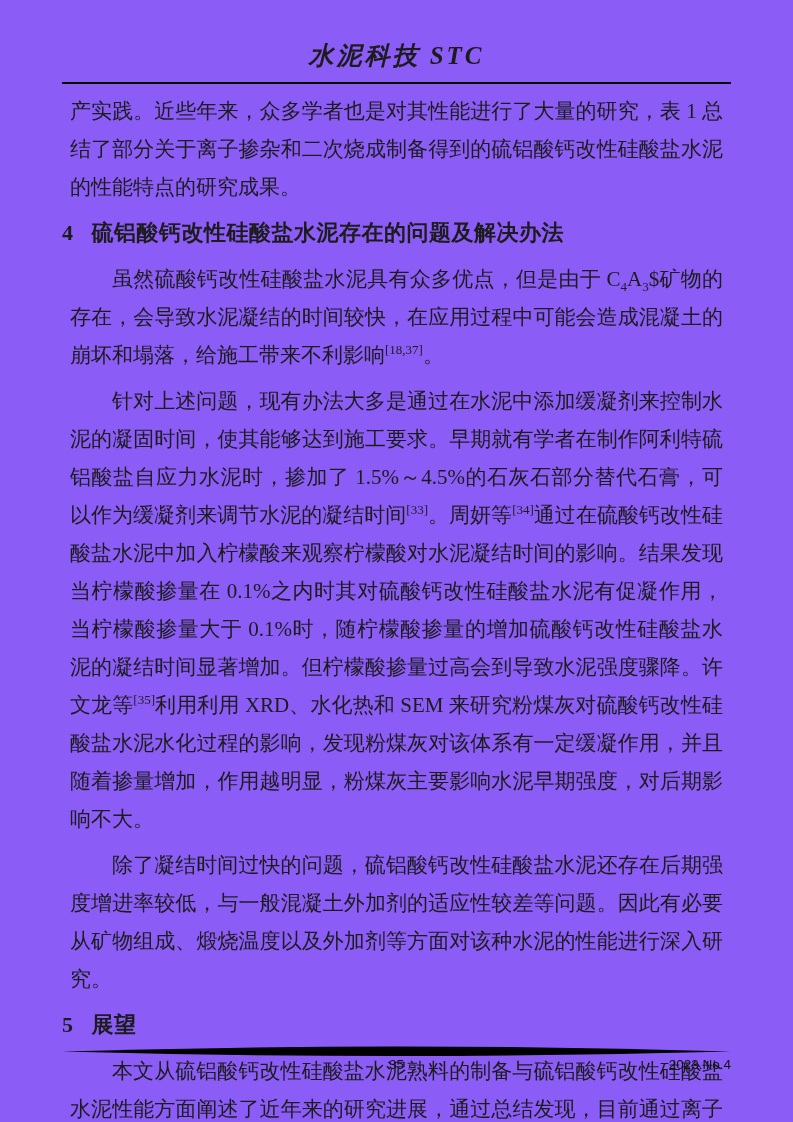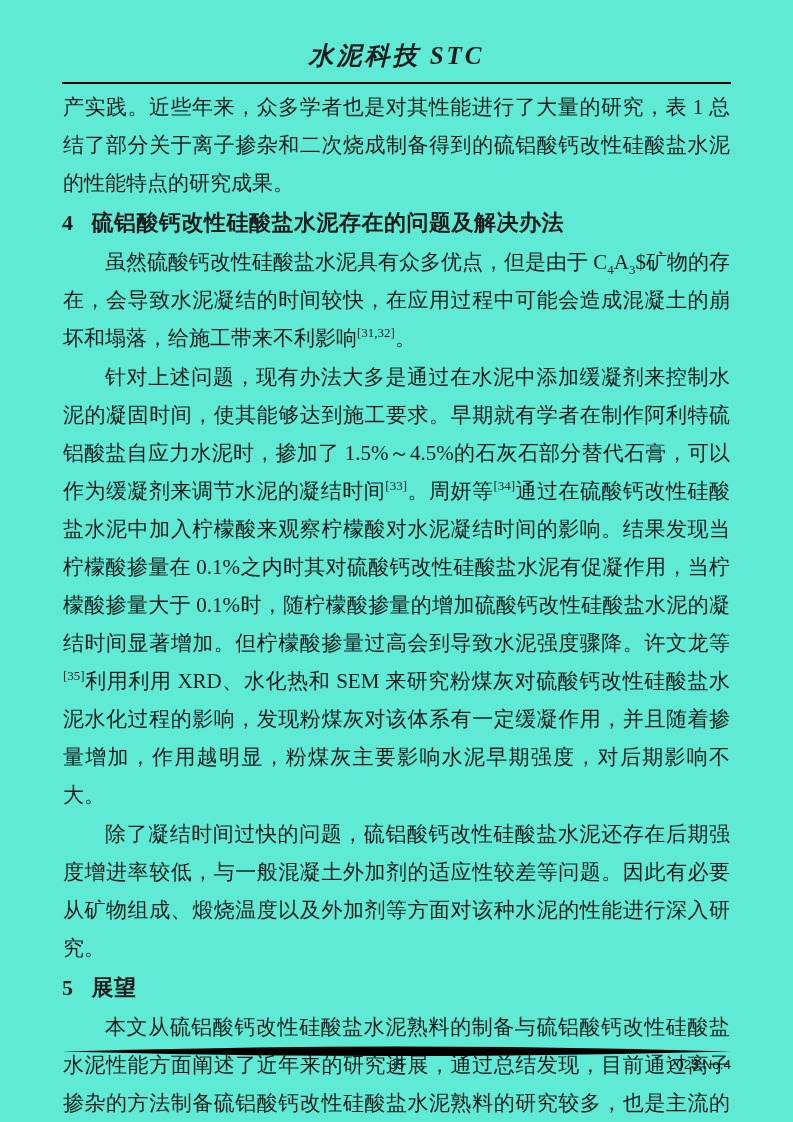--- a/index.html
+++ b/index.html
@@ -1,20 +1,20 @@
 <!DOCTYPE html>
 <html lang="zh"><head>
 <meta charset="utf-8">
 <style>
   html,body { margin:0; padding:0; background:#e8e8e8; }
   .page {
     position:relative;
     width:793px; height:1122px;
     margin:0 auto;
-    background:#5eead4;
+    background:#8b5cf6;
     overflow:hidden;
     font-family:"Liberation Serif","DejaVu Serif",serif;
     color:#1c1c1c;
   }
   .content {
     position:absolute;
     left:62px; top:40px;
     width:669px;
   }
   .journal-title {
@@ -26,21 +26,21 @@
     line-height:1.3;
     margin:0 0 9px 0;
     white-space:nowrap;
   }
   .header-rule {
     border:none;
     border-top:2.5px solid #000;
     margin:0 0 4px 0;
   }
   .body-text p {
-    margin:1px;
+    margin:8px;
     font-size:21px;
     line-height:38px;
     text-align:justify;
     text-justify:inter-ideograph;
   }
   .body-text p.indent { text-indent:2em; }
   .sec-heading {
     margin:2px 0 0 0;
     font-size:22px;
     font-weight:bold;
@@ -87,21 +87,21 @@
     <hr class="header-rule">
 
     <div class="body-text">
 
       <p>产实践。近些年来，众多学者也是对其性能进行了大量的研究，表 1 总结了部分关于离子掺杂和二次烧成制备得到的硫铝酸钙改性硅酸盐水泥的性能特点的研究成果。</p>
 
       <h2 class="sec-heading">
         <span class="sec-num">4</span><span>硫铝酸钙改性硅酸盐水泥存在的问题及解决办法</span>
       </h2>
 
-      <p class="indent">虽然硫酸钙改性硅酸盐水泥具有众多优点，但是由于 C<sub class="chem">4</sub>A<sub class="chem">3</sub>$矿物的存在，会导致水泥凝结的时间较快，在应用过程中可能会造成混凝土的崩坏和塌落，给施工带来不利影响<sup class="ref">[31,32]</sup>。</p>
+      <p class="indent">虽然硫酸钙改性硅酸盐水泥具有众多优点，但是由于 C<sub class="chem">4</sub>A<sub class="chem">3</sub>$矿物的存在，会导致水泥凝结的时间较快，在应用过程中可能会造成混凝土的崩坏和塌落，给施工带来不利影响<sup class="ref">[18,37]</sup>。</p>
 
       <p class="indent">针对上述问题，现有办法大多是通过在水泥中添加缓凝剂来控制水泥的凝固时间，使其能够达到施工要求。早期就有学者在制作阿利特硫铝酸盐自应力水泥时，掺加了 1.5%～4.5%的石灰石部分替代石膏，可以作为缓凝剂来调节水泥的凝结时间<sup class="ref">[33]</sup>。周妍等<sup class="ref">[34]</sup>通过在硫酸钙改性硅酸盐水泥中加入柠檬酸来观察柠檬酸对水泥凝结时间的影响。结果发现当柠檬酸掺量在 0.1%之内时其对硫酸钙改性硅酸盐水泥有促凝作用，当柠檬酸掺量大于 0.1%时，随柠檬酸掺量的增加硫酸钙改性硅酸盐水泥的凝结时间显著增加。但柠檬酸掺量过高会到导致水泥强度骤降。许文龙等<sup class="ref">[35]</sup>利用利用 XRD、水化热和 SEM 来研究粉煤灰对硫酸钙改性硅酸盐水泥水化过程的影响，发现粉煤灰对该体系有一定缓凝作用，并且随着掺量增加，作用越明显，粉煤灰主要影响水泥早期强度，对后期影响不大。</p>
 
       <p class="indent">除了凝结时间过快的问题，硫铝酸钙改性硅酸盐水泥还存在后期强度增进率较低，与一般混凝土外加剂的适应性较差等问题。因此有必要从矿物组成、煅烧温度以及外加剂等方面对该种水泥的性能进行深入研究。</p>
 
       <h2 class="sec-heading">
         <span class="sec-num">5</span><span>展望</span>
       </h2>
 
       <p class="indent">本文从硫铝酸钙改性硅酸盐水泥熟料的制备与硫铝酸钙改性硅酸盐水泥性能方面阐述了近年来的研究进展，通过总结发现，目前通过离子掺杂的方法制备硫铝酸钙改性硅酸盐水泥熟料的研究较多，也是主流的制备方法，并在工业上也已经广泛应用。而二次烧成方法在现有的水泥生产线煅烧工艺和关键技术参数都尚不明确，限制了其发展。</p>

